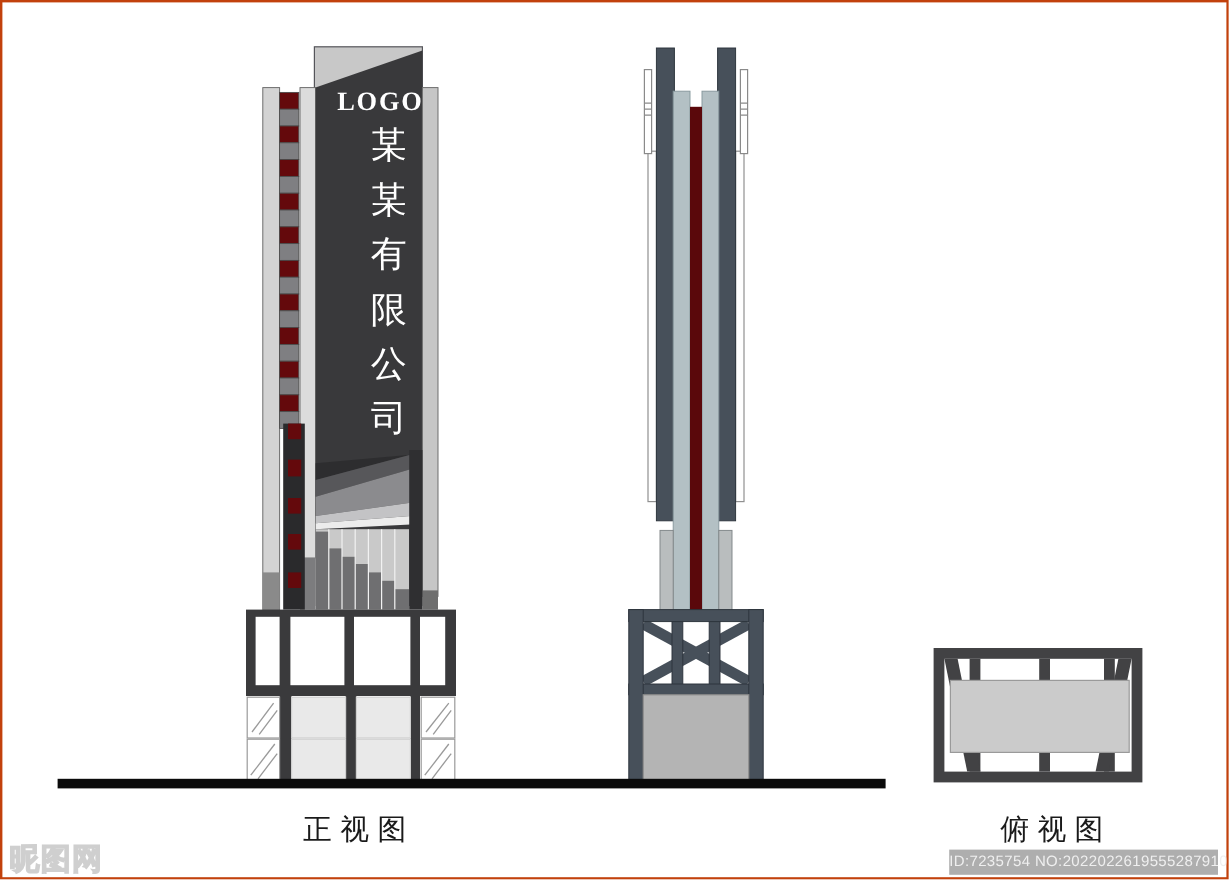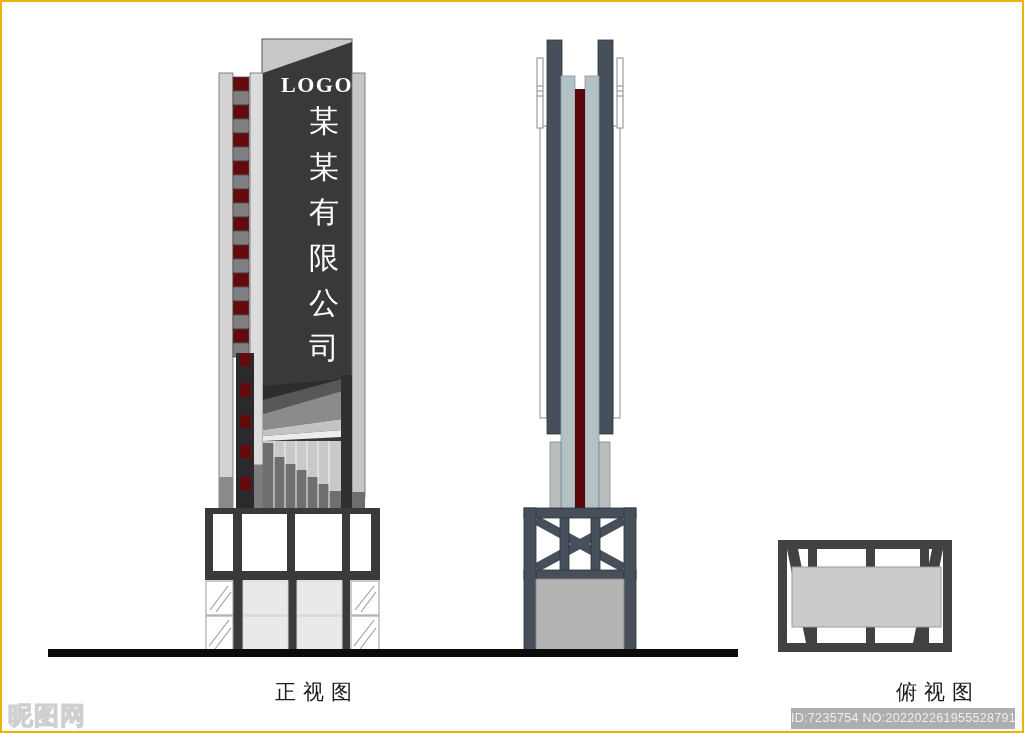--- a/index.html
+++ b/index.html
@@ -1,29 +1,29 @@
 <!DOCTYPE html>
 <html><head>
 <meta charset="utf-8">
 <style>
   html,body{margin:0;padding:0;background:#ffffff;}
   #canvas{
     position:relative;width:1024px;height:733px;background:#ffffff;
-    border:2px solid #eab308;box-sizing:border-box;overflow:hidden;
+    border:2px solid #c2410c;box-sizing:border-box;overflow:hidden;
     font-family:"Liberation Sans","DejaVu Sans",sans-serif;
   }
   svg{position:absolute;left:0;top:0;}
   .view-label{
     position:absolute;top:676px;height:28px;line-height:28px;width:120px;
-    text-align:right;font-family:"Liberation Serif","DejaVu Serif",serif;
-    font-size:21px;color:#1a1a1a;letter-spacing:7px;white-space:nowrap;
+    text-align:center;font-family:"Liberation Serif","DejaVu Serif",serif;
+    font-size:24px;color:#1a1a1a;letter-spacing:7px;white-space:nowrap;
   }
   #label-front{left:237px;}
   #label-side{left:530px;}
-  #label-top{left:858px;}
+  #label-top{left:818px;}
   #watermark{
     position:absolute;left:6px;top:697px;height:32px;display:flex;align-items:center;gap:6px;
     font-family:"Liberation Sans","DejaVu Sans",sans-serif;font-weight:bold;
     color:#f4f4f4;-webkit-text-stroke:1.2px #cfcfcf;letter-spacing:1px;white-space:nowrap;
   }
   #watermark .wm-site{font-size:25px;}
   #watermark .wm-url{font-size:23px;}
   #id-bar{
     position:absolute;left:789px;top:706px;width:224px;height:21px;
     background:#aeaeae;color:#efefef;font-size:12.5px;line-height:21px;

